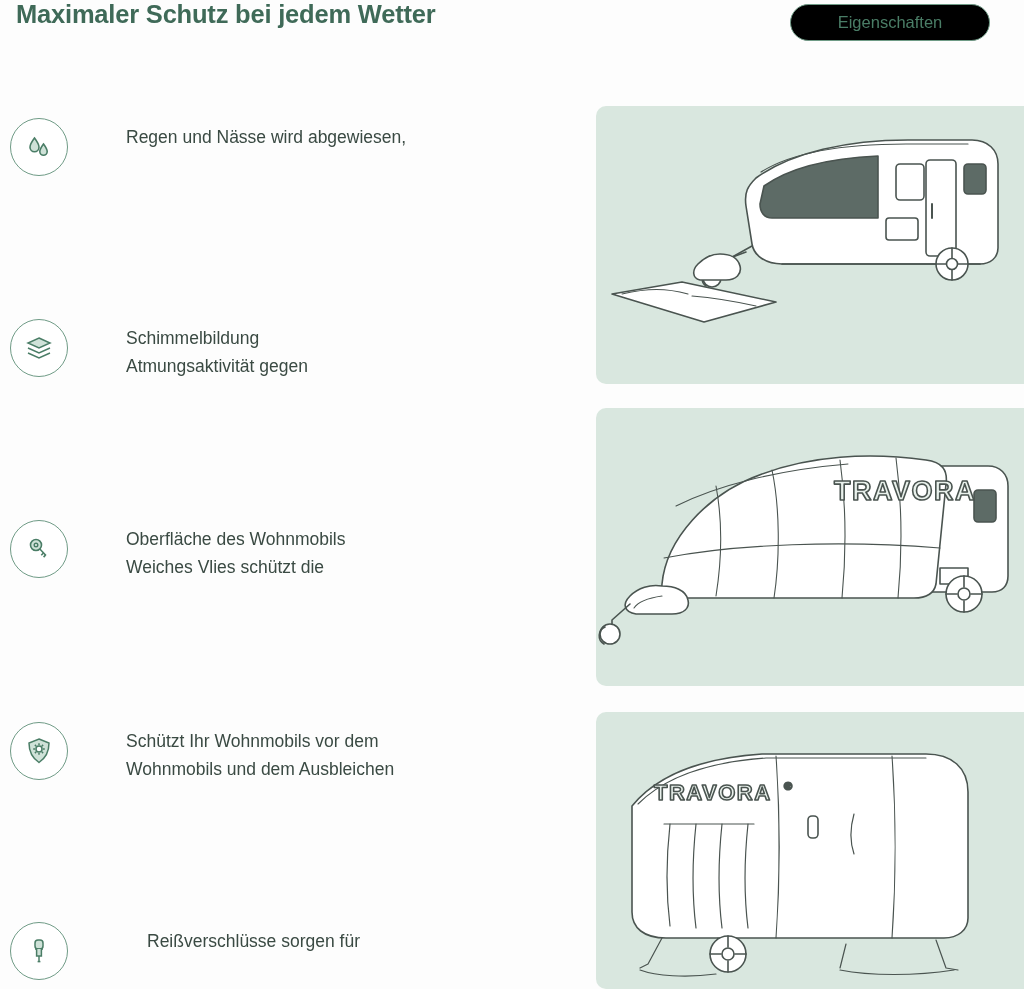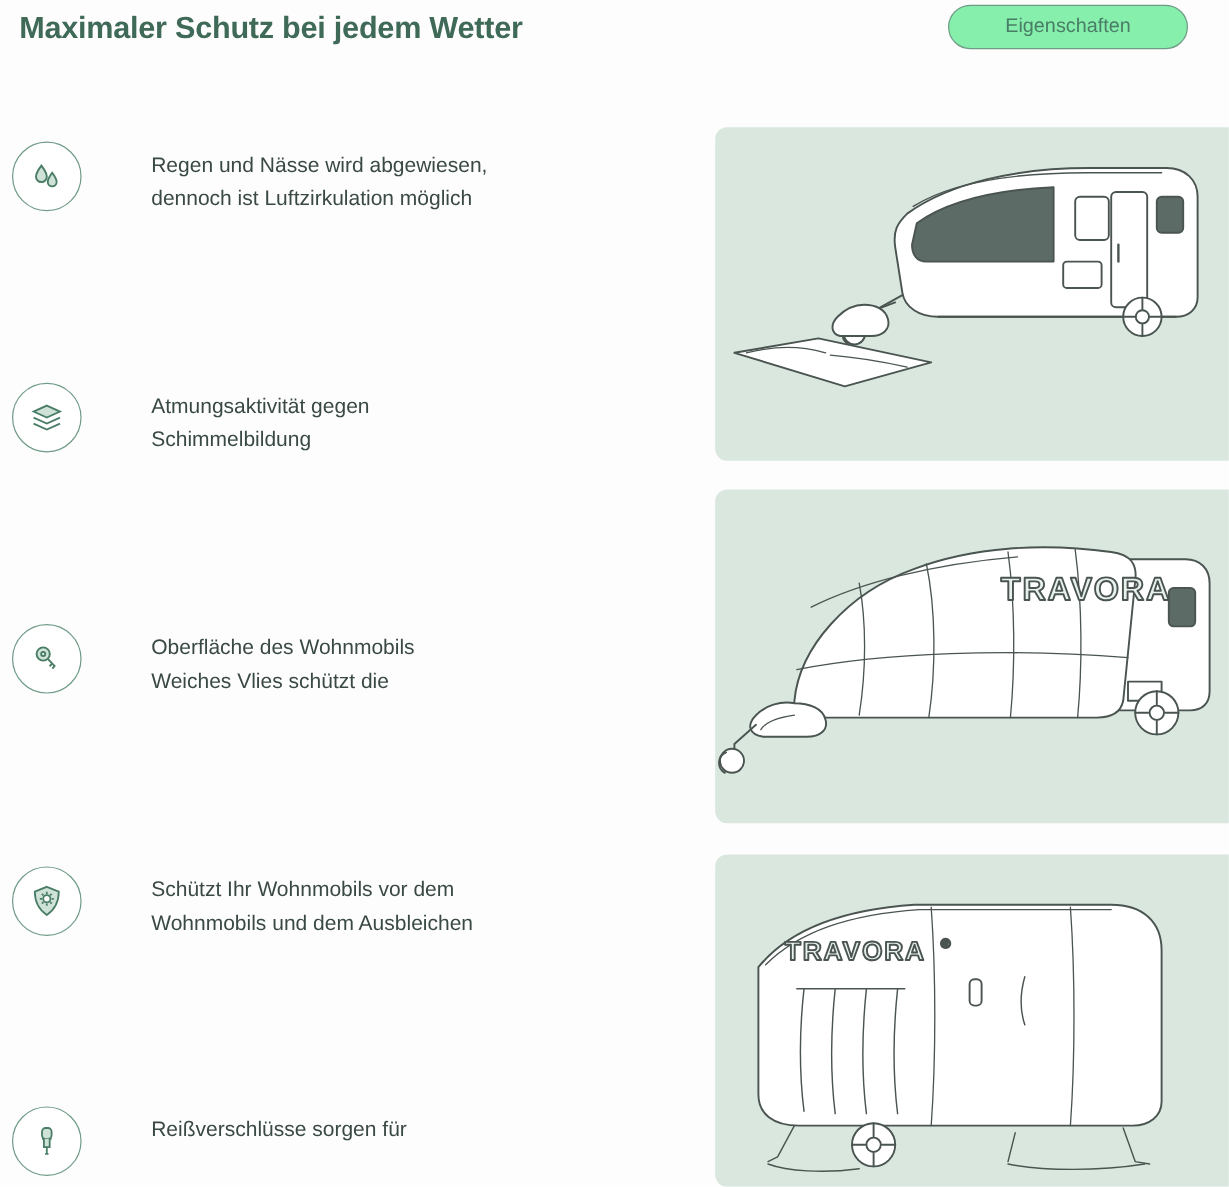--- a/index.html
+++ b/index.html
@@ -16,41 +16,41 @@
     position: relative;
     width: 1024px;
     height: 989px;
     background: #fdfdfd;
   }
 
   
   .title {
     position: absolute;
     left: 16px;
-    top: 10px;
+    top: 0px;
     font-size: 25.5px;
     font-weight: bold;
     color: #3f6a58;
     letter-spacing: -0.2px;
     white-space: nowrap;
   }
   .badge {
     position: absolute;
     right: 34px;
     top: 4px;
     width: 200px;
     height: 37px;
     border: 1.5px solid #6f9b86;
     border-radius: 19px;
     color: #4a7d66;
     font-size: 16.5px;
     display: flex;
     align-items: center;
     justify-content: center;
-    background: #86efac;
+    background: #000000;
   }
 
   
   .features {
     position: absolute;
     left: 0;
     top: 102px;
     width: 560px;
   }
   .feature {
@@ -115,35 +115,34 @@
 
     <div class="feature" style="top:16px;">
       <div class="icon-circle">
         <svg width="34" height="34" viewBox="0 0 34 34" fill="none" stroke="#4a7d66" stroke-width="1.6">
           <path d="M12.5 8 C12.5 8 8 14 8 17.2 a4.5 4.5 0 0 0 9 0 C17 14 12.5 8 12.5 8 Z" fill="#cfe2d8"></path>
           <path d="M21.5 14 C21.5 14 17.8 19 17.8 21.6 a3.7 3.7 0 0 0 7.4 0 C25.2 19 21.5 14 21.5 14 Z" fill="#cfe2d8"></path>
         </svg>
       </div>
       <div class="feat-text">
         <div>Regen und Nässe wird abgewiesen,</div>
-        <div>dennoch ist Luftzirkulation möglich</div>
       </div>
     </div>
 
     <div class="feature" style="top:217px;">
       <div class="icon-circle">
         <svg width="34" height="34" viewBox="0 0 34 34" fill="none" stroke="#4a7d66" stroke-width="1.5">
           <path d="M17 7 L28 12 L17 17 L6 12 Z" fill="#cfe2d8"></path>
           <path d="M6 17 L17 22 L28 17"></path>
           <path d="M6 22 L17 27 L28 22"></path>
         </svg>
       </div>
       <div class="feat-text">
+        <div>Schimmelbildung</div>
         <div>Atmungsaktivität gegen</div>
-        <div>Schimmelbildung</div>
       </div>
     </div>
 
     <div class="feature" style="top:418px;">
       <div class="icon-circle">
         <svg width="34" height="34" viewBox="0 0 34 34" fill="none" stroke="#4a7d66" stroke-width="1.6">
           <circle cx="14" cy="13" r="5.5" fill="#cfe2d8"></circle>
           <circle cx="14" cy="13" r="1.7" fill="#ffffff"></circle>
           <path d="M17.6 16.8 L24 23.5"></path>
           <path d="M21.4 21 L19.3 23.2"></path>
@@ -170,21 +169,21 @@
           <path d="M21.1 10.9 L19.8 12.2"></path>
             <path d="M14.2 17.8 L12.9 19.1"></path>
         </svg>
       </div>
       <div class="feat-text">
         <div>Schützt Ihr Wohnmobils vor dem</div>
         <div>Wohnmobils und dem Ausbleichen</div>
       </div>
     </div>
 
-    <div class="feature" style="top:820px;">
+    <div class="feature" style="top:820px;gap:21px;">
       <div class="icon-circle">
         <svg width="34" height="34" viewBox="0 0 34 34" fill="none" stroke="#4a7d66" stroke-width="1.5">
           <rect x="13" y="6" width="8" height="9" rx="3" fill="#cfe2d8"></rect>
           <path d="M13 15 L21 15"></path>
           <path d="M14.6 15 L14.6 22 L19.4 22 L19.4 15" fill="#cfe2d8"></path>
           <path d="M17 22 L17 27"></path>
           <path d="M15.6 27.6 L18.4 27.6"></path>
         </svg>
       </div>
       <div class="feat-text">

